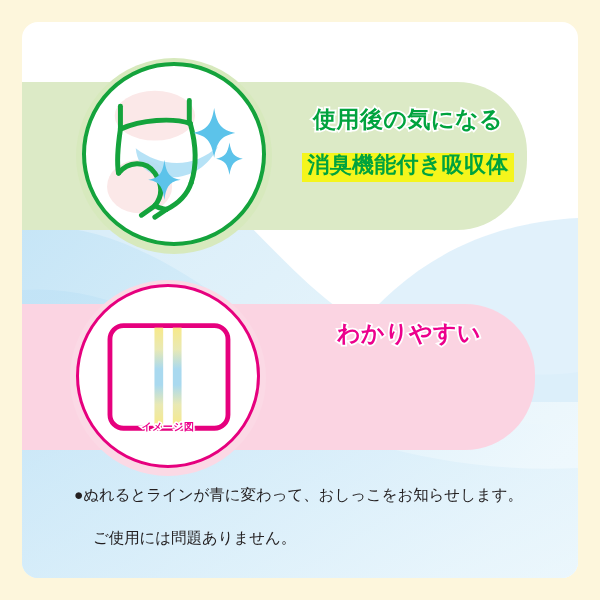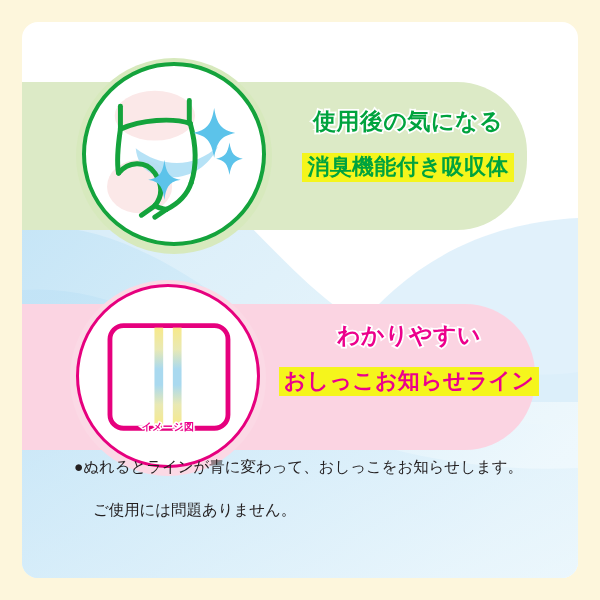--- a/index.html
+++ b/index.html
@@ -105,20 +105,21 @@
     overflow: hidden;
   }
   .circle-art { position: absolute; inset: 0; }
   .circle-art svg { display: block; width: 100%; height: 100%; }
 
   
   .headline {
     position: absolute;
     text-align: center;
     line-height: 1.18;
+    font-family: Liberation Mono, monospace;
   }
   #text-green {
     left: 256px;
     top: 86px;
     width: 260px;
   }
   #text-pink {
     left: 252px;
     top: 300px;
     width: 270px;
@@ -164,21 +165,21 @@
     color: #ec008c;
     -webkit-text-stroke: 3px #ffffff;
     paint-order: stroke fill;
     letter-spacing: 0.5px;
   }
 
   
   #notes {
     position: absolute;
     left: 52px;
-    top: 432px;
+    top: 460px;
     width: 470px;
     color: #231f20;
     font-size: 15.5px;
     line-height: 1.62;
     letter-spacing: -0.1px;
   }
   .note-row { display: block; white-space: nowrap; }
   .note-indent { padding-left: 19px; margin-top: 18px; }
 </style>
 </head>
@@ -268,21 +269,20 @@
           <rect x="78" y="42" width="9" height="102" fill="url(#stripe)"></rect>
           <rect x="97" y="42" width="9" height="102" fill="url(#stripe)"></rect>
         </svg>
       </div>
     </div>
 
     <div id="image-caption">イメージ図</div>
 
     <div class="headline" id="text-pink">
       <span class="hl-line hl-pink">わかりやすい</span>
-      <span class="hl-badge badge-pink">おしっこお知らせライン</span>
     </div>
 
     <div id="notes">
       <span class="note-row">●ぬれるとラインが青に変わって、おしっこをお知らせします。</span>
       <span class="note-row note-indent">ご使用には問題ありません。</span>
     </div>
 
   </div>
 </div>
 

